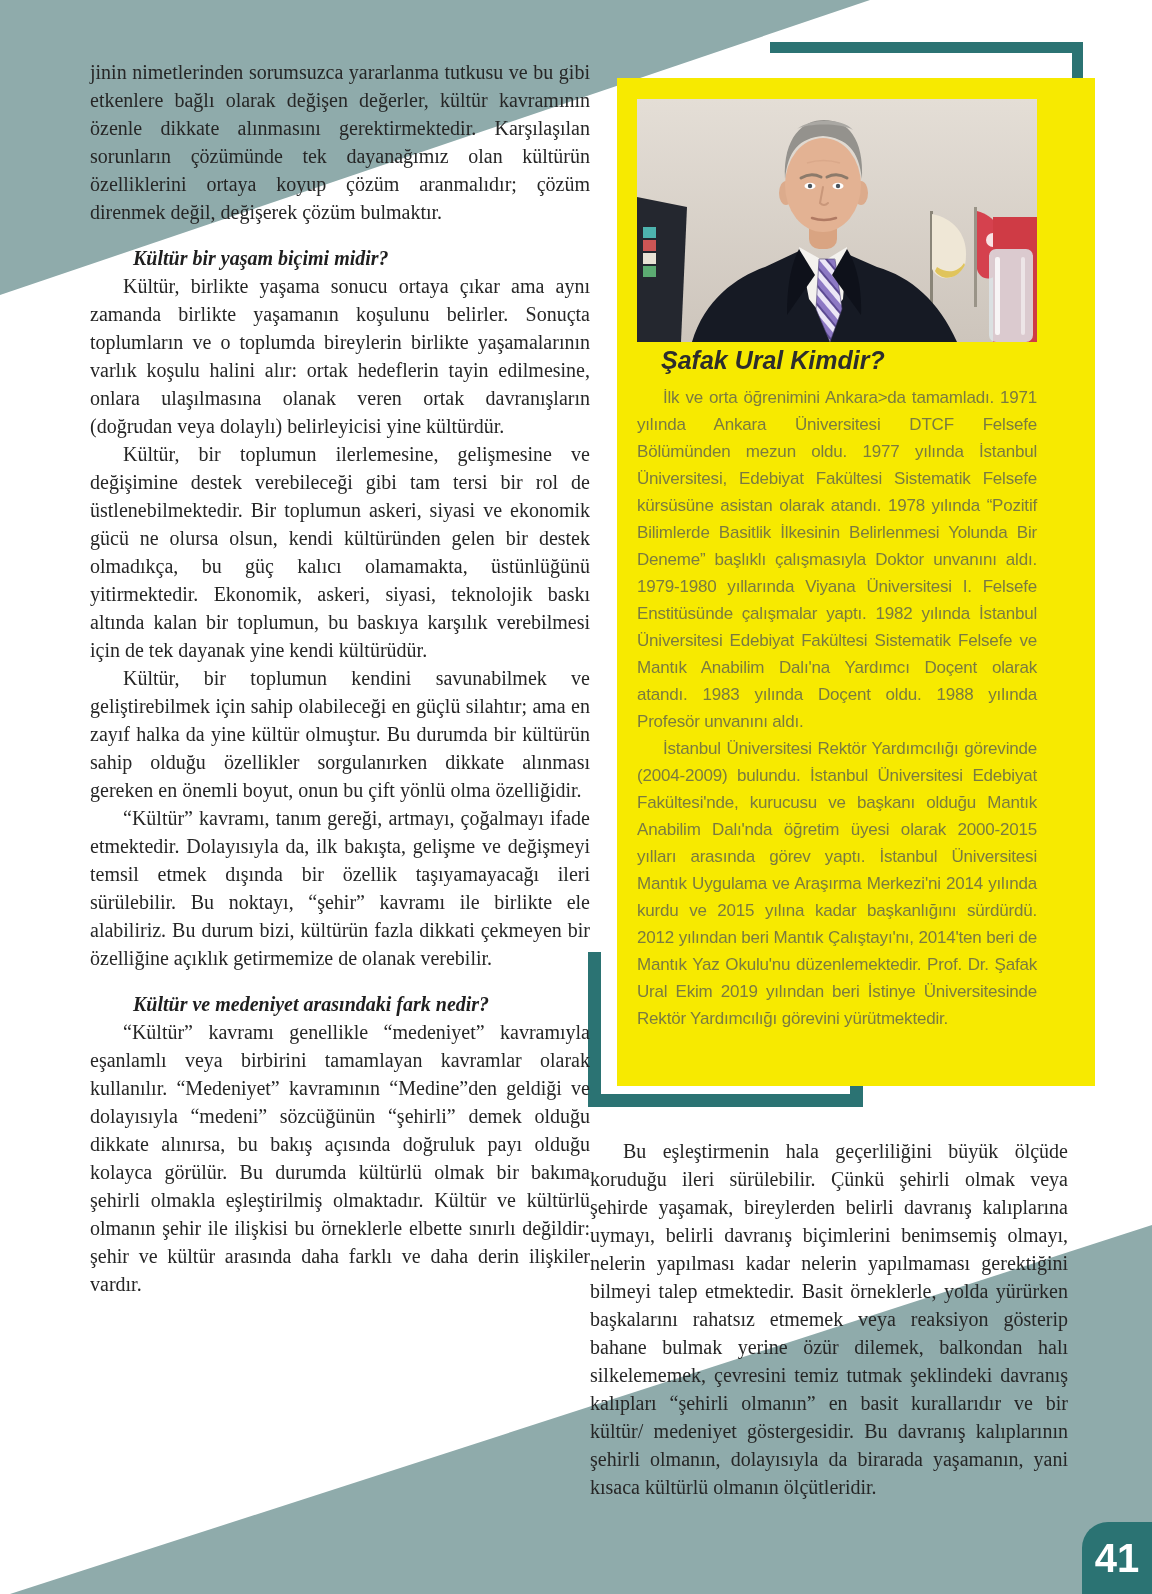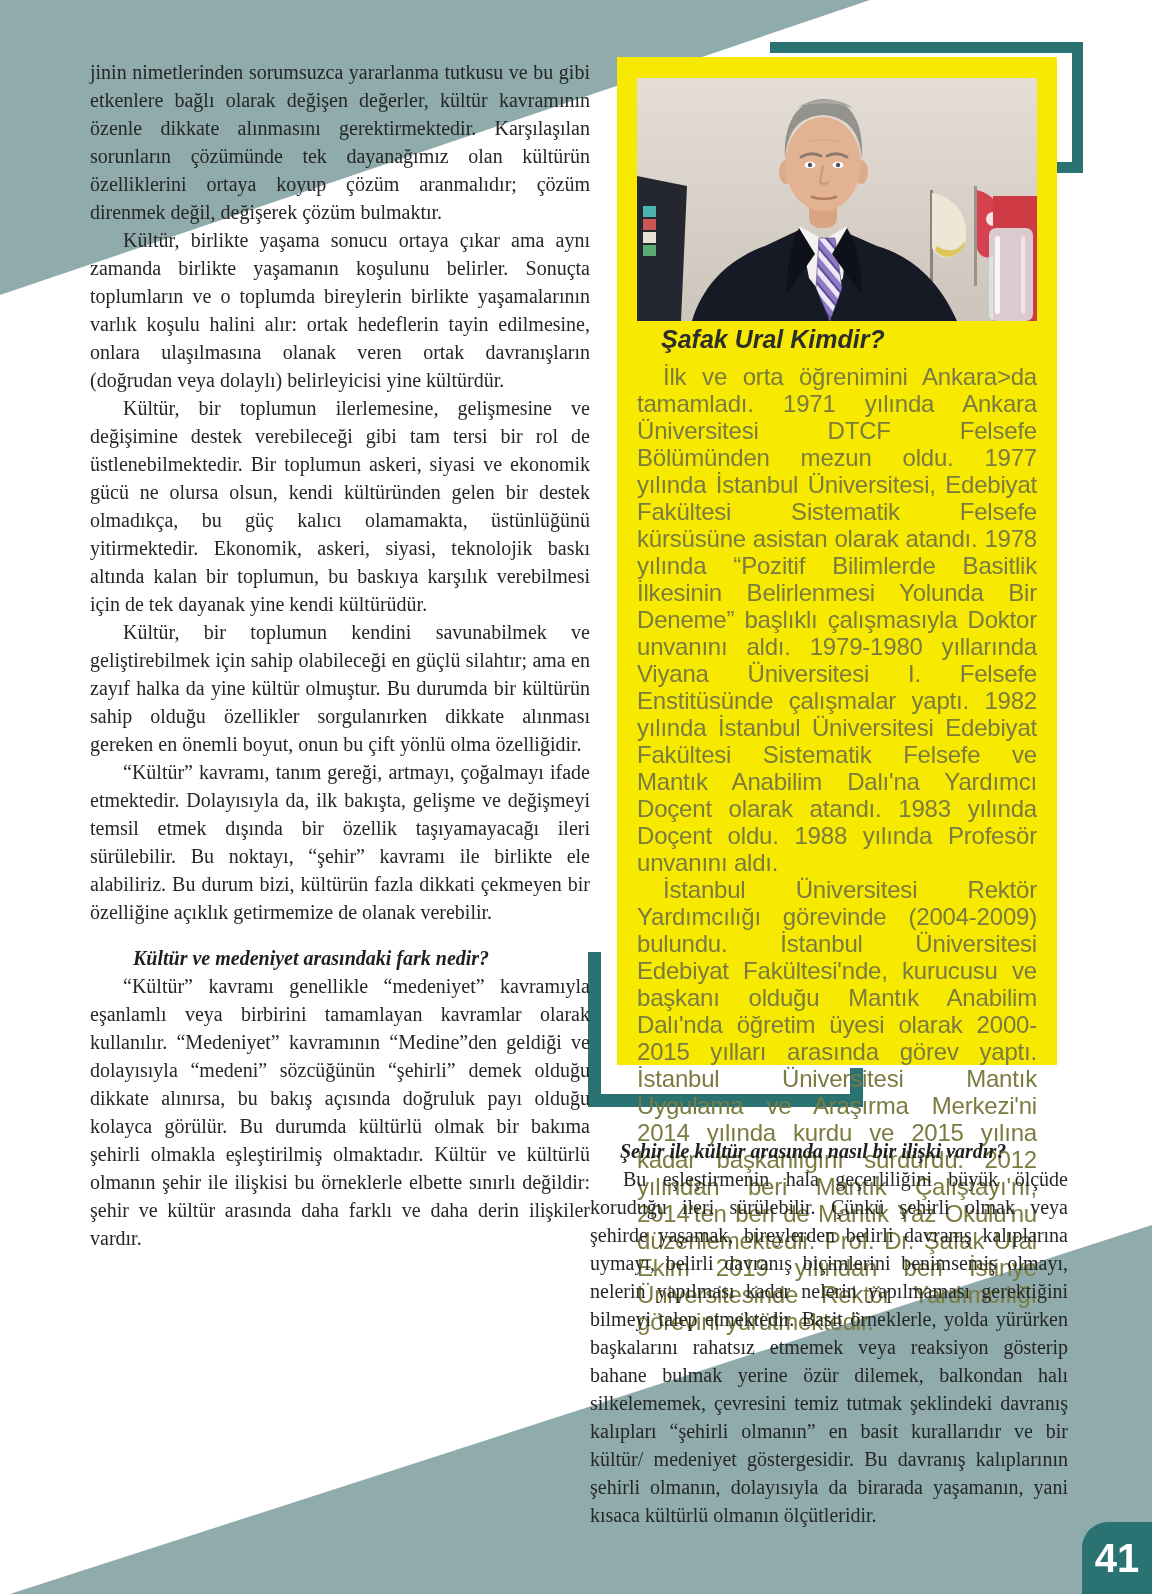--- a/index.html
+++ b/index.html
@@ -35,34 +35,35 @@
   .col p { margin:0; text-indent:33px; }
   .col p.noindent { text-indent:0; }
   .col h3 {
     margin:18px 0 0 0; padding-left:43px;
     font-size:20px; line-height:28px; font-weight:bold; font-style:italic; color:#1f1f1f;
   }
   .col-right h3 { margin-top:0; padding-left:30px; }
 
   
   .infobox {
-    position:absolute; left:617px; top:57px; width:440px; height:1008px;
+    position:absolute; left:617px; top:78px; width:440px; height:1008px;
     background:var(--yellow,#f7ea00);
+    padding-left:38px;
   }
   .photo { position:absolute; left:20px; top:21px; width:400px; height:243px; }
   .photo svg { display:block; width:100%; height:100%; }
   .info-title {
     position:absolute; left:44px; top:268px;
     font-family:"Liberation Sans", sans-serif; font-weight:bold; font-style:italic;
     font-size:25px; color:#2d2d2d;
   }
   .bio {
     position:absolute; left:20px; top:306px; width:400px;
     font-family:"Liberation Sans", sans-serif;
-    font-size:24px; line-height:27px; letter-spacing:-0.2px;
+    font-size:17px; line-height:27px; letter-spacing:-0.2px;
     color:var(--bio-text,#7b7b40); text-align:justify;
   }
   .bio p { margin:0; text-indent:26px; }
 
   
   .page-num {
     position:absolute; left:1082px; top:1522px; width:70px; height:72px;
     background:var(--teal-dark,#2b7373); border-top-left-radius:26px;
     display:flex; align-items:center; justify-content:center;
     color:#ffffff; font-family:"Liberation Sans", sans-serif;
@@ -80,20 +81,21 @@
   <div class="bar tr-top"></div>
   <div class="bar tr-right"></div>
   <div class="bar tr-foot"></div>
   <div class="bar bl-left"></div>
   <div class="bar bl-bottom"></div>
   <div class="bar bl-foot"></div>
 
   <div class="col col-left">
     <p class="noindent">jinin nimetlerinden sorumsuzca yararlanma tutkusu ve bu gibi etkenlere bağlı olarak değişen değerler, kültür kavramının özenle dikkate alınmasını gerektirmektedir. Karşılaşılan sorunların çözümünde tek dayanağımız olan kültürün özelliklerini ortaya koyup çözüm aranmalıdır; çözüm direnmek değil, değişerek çözüm bulmaktır.</p>
 
+    <h3>Kültür bir yaşam biçimi midir?</h3>
     <p>Kültür, birlikte yaşama sonucu ortaya çıkar ama aynı zamanda birlikte yaşamanın koşulunu belirler. Sonuçta toplumların ve o toplumda bireylerin birlikte yaşamalarının varlık koşulu halini alır: ortak hedeflerin tayin edilmesine, onlara ulaşılmasına olanak veren ortak davranışların (doğrudan veya dolaylı) belirleyicisi yine kültürdür.</p>
 
     <p>Kültür, bir toplumun ilerlemesine, gelişmesine ve değişimine destek verebileceği gibi tam tersi bir rol de üstlenebilmektedir. Bir toplumun askeri, siyasi ve ekonomik gücü ne olursa olsun, kendi kültüründen gelen bir destek olmadıkça, bu güç kalıcı olamamakta, üstünlüğünü yitirmektedir. Ekonomik, askeri, siyasi, teknolojik baskı altında kalan bir toplumun, bu baskıya karşılık verebilmesi için de tek dayanak yine kendi kültürüdür.</p>
 
     <p>Kültür, bir toplumun kendini savunabilmek ve geliştirebilmek için sahip olabileceği en güçlü silahtır; ama en zayıf halka da yine kültür olmuştur. Bu durumda bir kültürün sahip olduğu özellikler sorgulanırken dikkate alınması gereken en önemli boyut, onun bu çift yönlü olma özelliğidir.</p>
     <p>“Kültür” kavramı, tanım gereği, artmayı, çoğalmayı ifade etmektedir. Dolayısıyla da, ilk bakışta, gelişme ve değişmeyi temsil etmek dışında bir özellik taşıyamayacağı ileri sürülebilir. Bu noktayı, “şehir” kavramı ile birlikte ele alabiliriz. Bu durum bizi, kültürün fazla dikkati çekmeyen bir özelliğine açıklık getirmemize de olanak verebilir.</p>
 
     <h3>Kültür ve medeniyet arasındaki fark nedir?</h3>
     <p>“Kültür” kavramı genellikle “medeniyet” kavramıyla eşanlamlı veya birbirini tamamlayan kavramlar olarak kullanılır. “Medeniyet” kavramının “Medine”den geldiği ve dolayısıyla “medeni” sözcüğünün “şehirli” demek olduğu dikkate alınırsa, bu bakış açısında doğruluk payı olduğu kolayca görülür. Bu durumda kültürlü olmak bir bakıma şehirli olmakla eşleştirilmiş olmaktadır. Kültür ve kültürlü olmanın şehir ile ilişkisi bu örneklerle elbette sınırlı değildir: şehir ve kültür arasında daha farklı ve daha derin ilişkiler vardır.</p>
   </div>
@@ -160,21 +162,20 @@
       </svg>
     </div>
     <div class="info-title">Şafak Ural Kimdir?</div>
     <div class="bio">
       <p>İlk ve orta öğrenimini Ankara&gt;da tamamladı. 1971 yılında Ankara Üniversitesi DTCF Felsefe Bölümünden mezun oldu. 1977 yılında İstanbul Üniversitesi, Edebiyat Fakültesi Sistematik Felsefe kürsüsüne asistan olarak atandı. 1978 yılında “Pozitif Bilimlerde Basitlik İlkesinin Belirlenmesi Yolunda Bir Deneme” başlıklı çalışmasıyla Doktor unvanını aldı. 1979-1980 yıllarında Viyana Üniversitesi I. Felsefe Enstitüsünde çalışmalar yaptı. 1982 yılında İstanbul Üniversitesi Edebiyat Fakültesi Sistematik Felsefe ve Mantık Anabilim Dalı'na Yardımcı Doçent olarak atandı. 1983 yılında Doçent oldu. 1988 yılında Profesör unvanını aldı.</p>
       <p>İstanbul Üniversitesi Rektör Yardımcılığı görevinde (2004-2009) bulundu. İstanbul Üniversitesi Edebiyat Fakültesi'nde, kurucusu ve başkanı olduğu Mantık Anabilim Dalı'nda öğretim üyesi olarak 2000-2015 yılları arasında görev yaptı. İstanbul Üniversitesi Mantık Uygulama ve Araşırma Merkezi'ni 2014 yılında kurdu ve 2015 yılına kadar başkanlığını sürdürdü. 2012 yılından beri Mantık Çalıştayı'nı, 2014'ten beri de Mantık Yaz Okulu'nu düzenlemektedir. Prof. Dr. Şafak Ural Ekim 2019 yılından beri İstinye Üniversitesinde Rektör Yardımcılığı görevini yürütmektedir.</p>
     </div>
   </div>
 
   <div class="col col-right">
-    <h3>Şehir ile kültür arasında nasıl bir ilişki vardır?</h3>
     <p>Bu eşleştirmenin hala geçerliliğini büyük ölçüde koruduğu ileri sürülebilir. Çünkü şehirli olmak veya şehirde yaşamak, bireylerden belirli davranış kalıplarına uymayı, belirli davranış biçimlerini benimsemiş olmayı, nelerin yapılması kadar nelerin yapılmaması gerektiğini bilmeyi talep etmektedir. Basit örneklerle, yolda yürürken başkalarını rahatsız etmemek veya reaksiyon gösterip bahane bulmak yerine özür dilemek, balkondan halı silkelememek, çevresini temiz tutmak şeklindeki davranış kalıpları “şehirli olmanın” en basit kurallarıdır ve bir kültür/ medeniyet göstergesidir. Bu davranış kalıplarının şehirli olmanın, dolayısıyla da birarada yaşamanın, yani kısaca kültürlü olmanın ölçütleridir.</p>
   </div>
 
   <div class="page-num">
     <span>41</span>
   </div>
 
 </div>
 
 </body></html>

